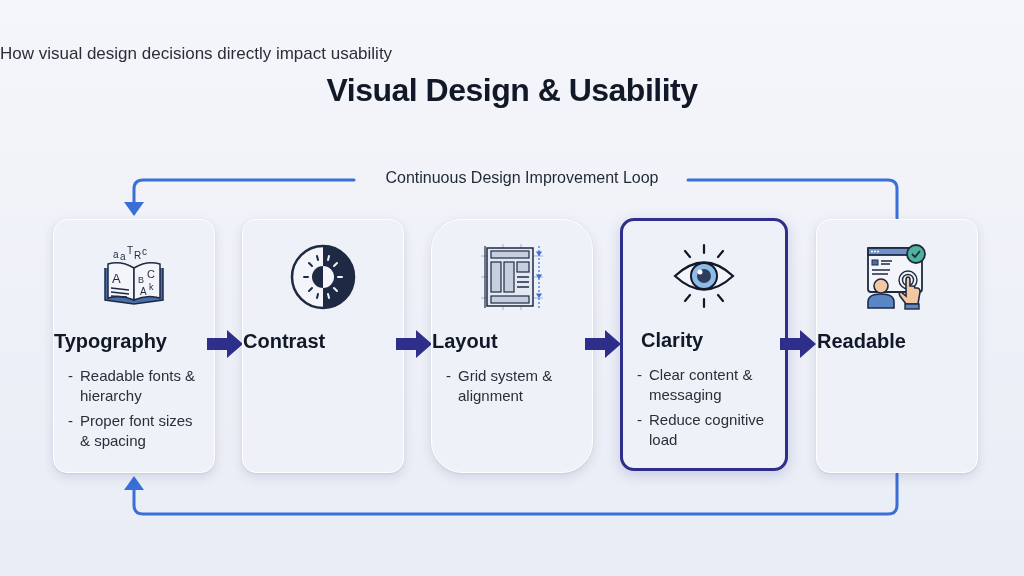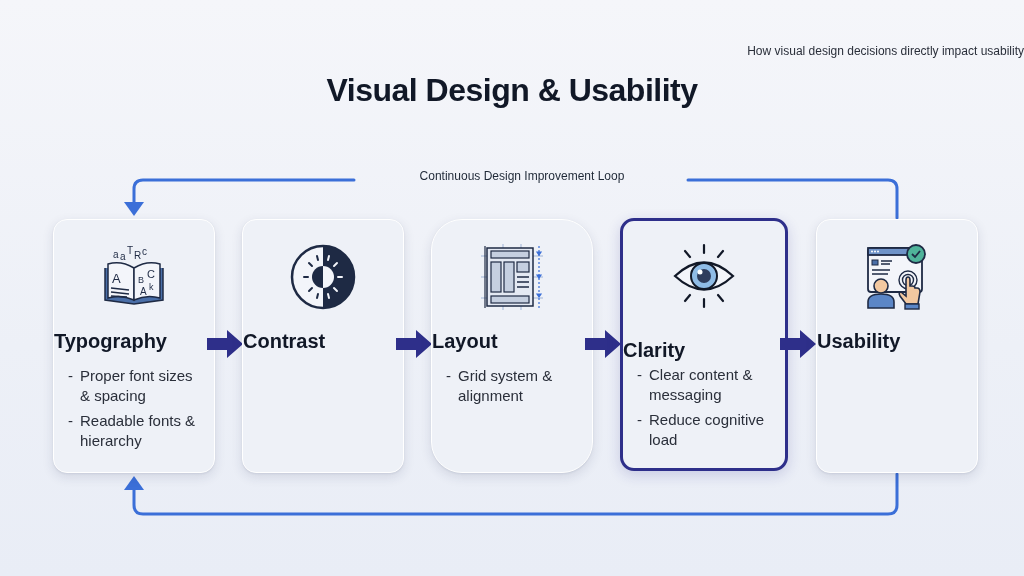--- a/index.html
+++ b/index.html
@@ -5,31 +5,31 @@
   * { box-sizing: border-box; margin: 0; padding: 0; }
   html, body { width: 1024px; height: 576px; overflow: hidden; }
   body {
     background: linear-gradient(180deg, #f5f6fa 0%, #edf0f7 60%, #e9edf6 100%);
     font-family: "Liberation Sans", "DejaVu Sans", sans-serif;
     position: relative;
     color: #111827;
   }
   .subtitle {
     position: absolute; top: 44px; left: 0; width: 1024px;
-    text-align: right; font-size: 12px; color: #2a2f3a;
+    text-align: left; font-size: 17px; color: #2a2f3a;
   }
   .title {
     position: absolute; top: 72px; left: 0; width: 1024px;
     text-align: center; font-size: 32px; font-weight: 700; color: #111827;
     letter-spacing: -0.5px;
   }
   .loop-svg { position: absolute; left: 0; top: 0; width: 1024px; height: 576px; pointer-events: none; }
   .loop-label {
     position: absolute; top: 169px; left: 352px; width: 340px;
-    text-align: center; font-size: 12px; color: #1f2937;
+    text-align: center; font-size: 16px; color: #1f2937;
     background: transparent;
   }
   .card {
     position: absolute; top: 219px; width: 162px; height: 254px;
     background: #eef1f7;
     border-radius: 14px;
     box-shadow: 0 4px 12px rgba(30,40,80,0.12), 0 1px 2px rgba(30,40,80,0.08);
     border: 1px solid #ffffff;
   }
   .card.active {
@@ -83,22 +83,22 @@
     <path d="M61 22 Q48 18 35 26 L35 58 Q48 52 61 56 Z" fill="#f3f5fa" stroke="#1e2a44" stroke-width="1.5"></path>
     <text x="13" y="41" font-size="13" font-family="Liberation Sans, sans-serif" fill="#1e2a44">A</text>
     <path d="M12 46 L30 48 M12 50 L30 52 M12 54 L28 55" stroke="#1e2a44" stroke-width="1.3"></path>
     <text x="39" y="41" font-size="9" font-family="Liberation Sans, sans-serif" fill="#1e2a44">B</text>
     <text x="48" y="36" font-size="11" font-family="Liberation Sans, sans-serif" fill="#1e2a44">C</text>
     <text x="41" y="53" font-size="10" font-family="Liberation Sans, sans-serif" fill="#1e2a44">A</text>
     <text x="50" y="48" font-size="9" font-family="Liberation Sans, sans-serif" fill="#1e2a44">k</text>
   </svg>
   <div class="card-title">Typography</div>
   <ul class="card-list">
+    <li>Readable fonts &amp; hierarchy</li>
     <li>Proper font sizes &amp; spacing</li>
-    <li>Readable fonts &amp; hierarchy</li>
   </ul>
 </div>
 
 <svg class="flow-arrow" style="left:205px;" viewBox="0 0 40 32">
   <polygon points="2,10 22,10 22,2 38,16 22,30 22,22 2,22" fill="#2e2f8a"></polygon>
 </svg>
 
 <div class="card" style="left:242px;">
   <svg class="card-icon" viewBox="0 0 70 70">
     <circle cx="35" cy="35" r="31" fill="#f3f5fa" stroke="#1e2a44" stroke-width="2.5"></circle>
@@ -169,21 +169,21 @@
       <line x1="54" y1="10" x2="49" y2="16"></line>
       <line x1="35" y1="58" x2="35" y2="66"></line>
       <line x1="16" y1="60" x2="21" y2="54"></line>
       <line x1="54" y1="60" x2="49" y2="54"></line>
     </g>
     <path d="M6 35 Q35 8 64 35 Q35 62 6 35 Z" fill="#f3f5fa" stroke="#111827" stroke-width="2.2"></path>
     <circle cx="35" cy="35" r="13" fill="#8fbce6" stroke="#111827" stroke-width="2"></circle>
     <circle cx="35" cy="35" r="7" fill="#2f3d5c"></circle>
     <circle cx="31" cy="31" r="2.5" fill="#ffffff"></circle>
   </svg>
-  <div class="card-title" style="top:118px;">Clarity</div>
+  <div class="card-title" style="top:108px;margin-left:18px;">Clarity</div>
   <ul class="card-list" style="top:144px;">
     <li>Clear content &amp; messaging</li>
     <li>Reduce cognitive load</li>
   </ul>
 </div>
 
 <svg class="flow-arrow" style="left:778px;" viewBox="0 0 40 32">
   <polygon points="2,10 22,10 22,2 38,16 22,30 22,22 2,22" fill="#2e2f8a"></polygon>
 </svg>
 
@@ -198,14 +198,14 @@
     <path d="M19 19 L30 19 M19 22 L28 22 M10 28 L28 28 M10 32 L26 32" stroke="#1e2a44" stroke-width="1.5"></path>
     <circle cx="54" cy="12" r="9" fill="#4fb39a" stroke="#1e2a44" stroke-width="1.8"></circle>
     <path d="M50 12 L53 15 L58 9" fill="none" stroke="#1e2a44" stroke-width="1.8"></path>
     <circle cx="19" cy="44" r="7" fill="#f2c8a0" stroke="#1e2a44" stroke-width="1.6"></circle>
     <path d="M6 66 L6 60 Q6 52 19 52 Q32 52 32 60 L32 66 Z" fill="#5b86c6" stroke="#1e2a44" stroke-width="1.6"></path>
     <circle cx="46" cy="38" r="9" fill="none" stroke="#1e2a44" stroke-width="1.4"></circle>
     <circle cx="46" cy="38" r="5.5" fill="none" stroke="#1e2a44" stroke-width="1.4"></circle>
     <path d="M44 38 L44 54 L39 50 Q36 50 38 54 L44 62 L56 62 L58 50 Q58 46 55 46 L53 46 Q53 44 50 44 L48 44 L48 38 Q48 35 46 35 Q44 35 44 38 Z" fill="#f2c8a0" stroke="#1e2a44" stroke-width="1.6"></path>
     <rect x="43" y="62" width="14" height="5" fill="#5b86c6" stroke="#1e2a44" stroke-width="1.4"></rect>
   </svg>
-  <div class="card-title">Usability</div>
+  <div class="card-title">Readable</div>
 </div>
 
 </body></html>

